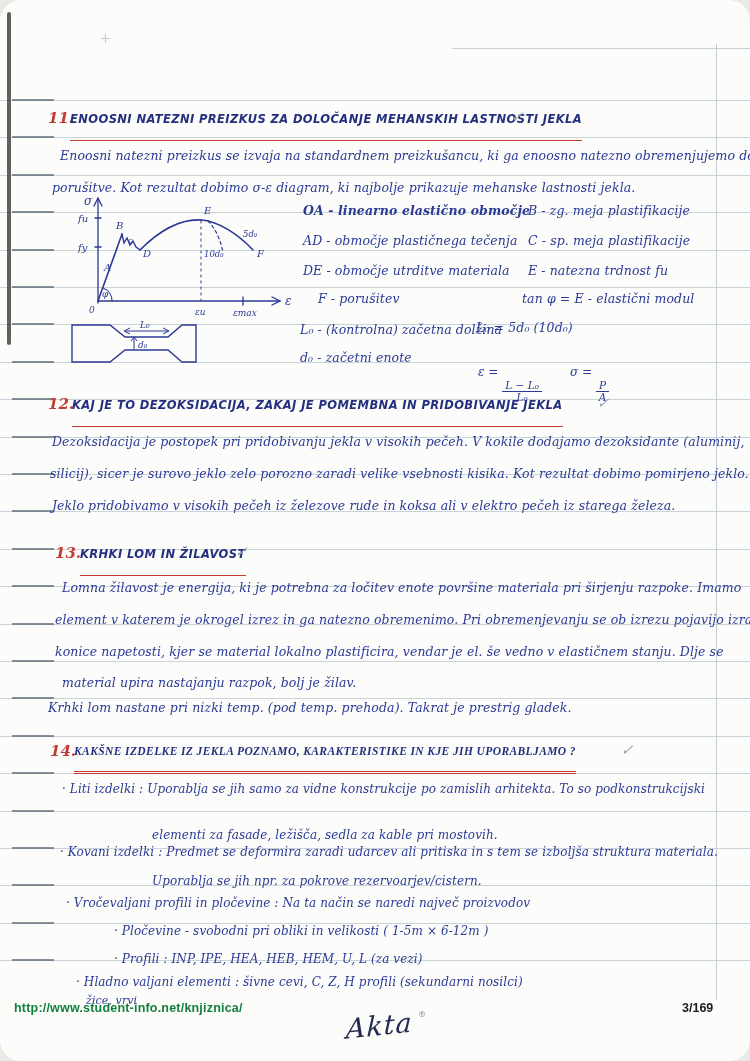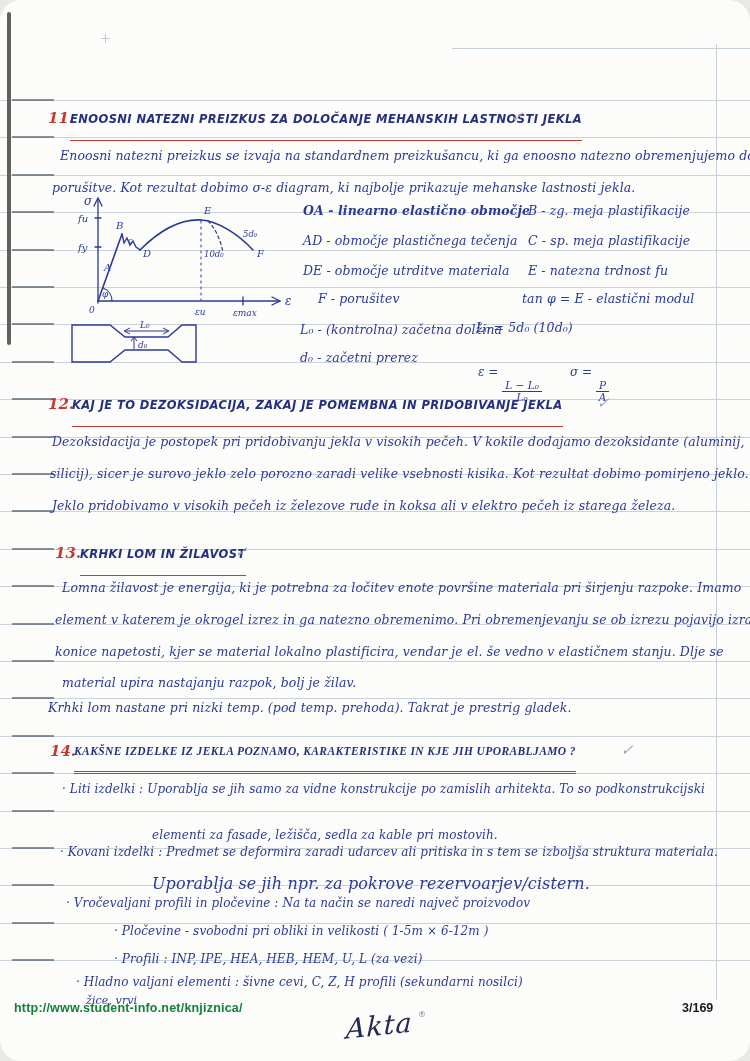--- a/index.html
+++ b/index.html
@@ -134,21 +134,21 @@
   <div class="hw" style="left:303px;top:233px;">AD - območje plastičnega tečenja</div>
   <div class="hw" style="left:303px;top:263px;">DE - območje utrditve materiala</div>
   <div class="hw" style="left:318px;top:291px;">F  - porušitev</div>
   <div class="hw" style="left:528px;top:203px;">B - zg. meja plastifikacije</div>
   <div class="hw" style="left:528px;top:233px;">C - sp. meja plastifikacije</div>
   <div class="hw" style="left:528px;top:263px;">E - natezna trdnost fu</div>
   <div class="hw" style="left:522px;top:291px;">tan φ = E - elastični modul</div>
 
   <div class="hw" style="left:300px;top:322px;">L₀ - (kontrolna) začetna dolžina</div>
   <div class="hw" style="left:476px;top:320px;">L₀ = 5d₀ (10d₀)</div>
-  <div class="hw" style="left:300px;top:350px;">d₀ - začetni prerez</div>
+  <div class="hw" style="left:300px;top:350px;">d₀ - začetni enote</div>
   <div class="formula" style="left:478px;top:340px;">
     <span>ε =</span>
     <span class="frac">
       <span class="num">L − L₀</span>
       <span class="den">L₀</span>
     </span>
   </div>
   <div class="formula" style="left:570px;top:340px;">
     <span>σ =</span>
     <span class="frac">
@@ -172,21 +172,21 @@
   <div class="hw" style="left:55px;top:644px;">konice napetosti, kjer se material lokalno plastificira, vendar je el. še vedno v elastičnem stanju. Dlje se</div>
   <div class="hw" style="left:62px;top:675px;">material upira nastajanju razpok, bolj je žilav.</div>
   <div class="hw" style="left:48px;top:700px;">Krhki lom nastane pri nizki temp. (pod temp. prehoda). Takrat je prestrig gladek.</div>
 
   <div class="sec-num" style="left:50px;top:742px;">14.</div>
   <div class="sec-title double" style="left:74px;top:745px;">KAKŠNE IZDELKE IZ JEKLA POZNAMO, KARAKTERISTIKE IN KJE JIH UPORABLJAMO ?</div>
   <div class="check" style="left:622px;top:741px;">✓</div>
   <div class="hw" style="left:62px;top:782px;font-size:12px;">· Liti izdelki : Uporablja se jih samo za vidne konstrukcije po zamislih arhitekta. To so podkonstrukcijski</div>
   <div class="hw" style="left:152px;top:828px;font-size:12px;">elementi za fasade, ležišča, sedla za kable pri mostovih.</div>
   <div class="hw" style="left:60px;top:845px;font-size:12px;">· Kovani izdelki : Predmet se deformira zaradi udarcev ali pritiska in s tem se izboljša struktura materiala.</div>
-  <div class="hw" style="left:152px;top:874px;font-size:16px;">Uporablja se jih npr. za pokrove rezervoarjev/cistern.</div>
+  <div class="hw" style="left:152px;top:874px;font-size:12px;">Uporablja se jih npr. za pokrove rezervoarjev/cistern.</div>
   <div class="hw" style="left:66px;top:896px;font-size:12px;">· Vročevaljani profili in pločevine : Na ta način se naredi največ proizvodov</div>
   <div class="hw" style="left:114px;top:924px;font-size:12px;">· Pločevine - svobodni pri obliki in velikosti ( 1-5m × 6-12m )</div>
   <div class="hw" style="left:114px;top:952px;font-size:12px;">· Profili : INP, IPE, HEA, HEB, HEM, U, L (za vezi)</div>
   <div class="hw" style="left:76px;top:975px;font-size:12px;">· Hladno valjani elementi : šivne cevi, C, Z, H profili (sekundarni nosilci)</div>
   <div class="hw hw-sm" style="left:86px;top:994px;">žice, vrvi</div>
 
   <div class="footer-url">http://www.student-info.net/knjiznica/</div>
   <div class="page-num">3/169</div>
   <div class="logo">Akta</div>
   <div class="logo-reg">®</div>

